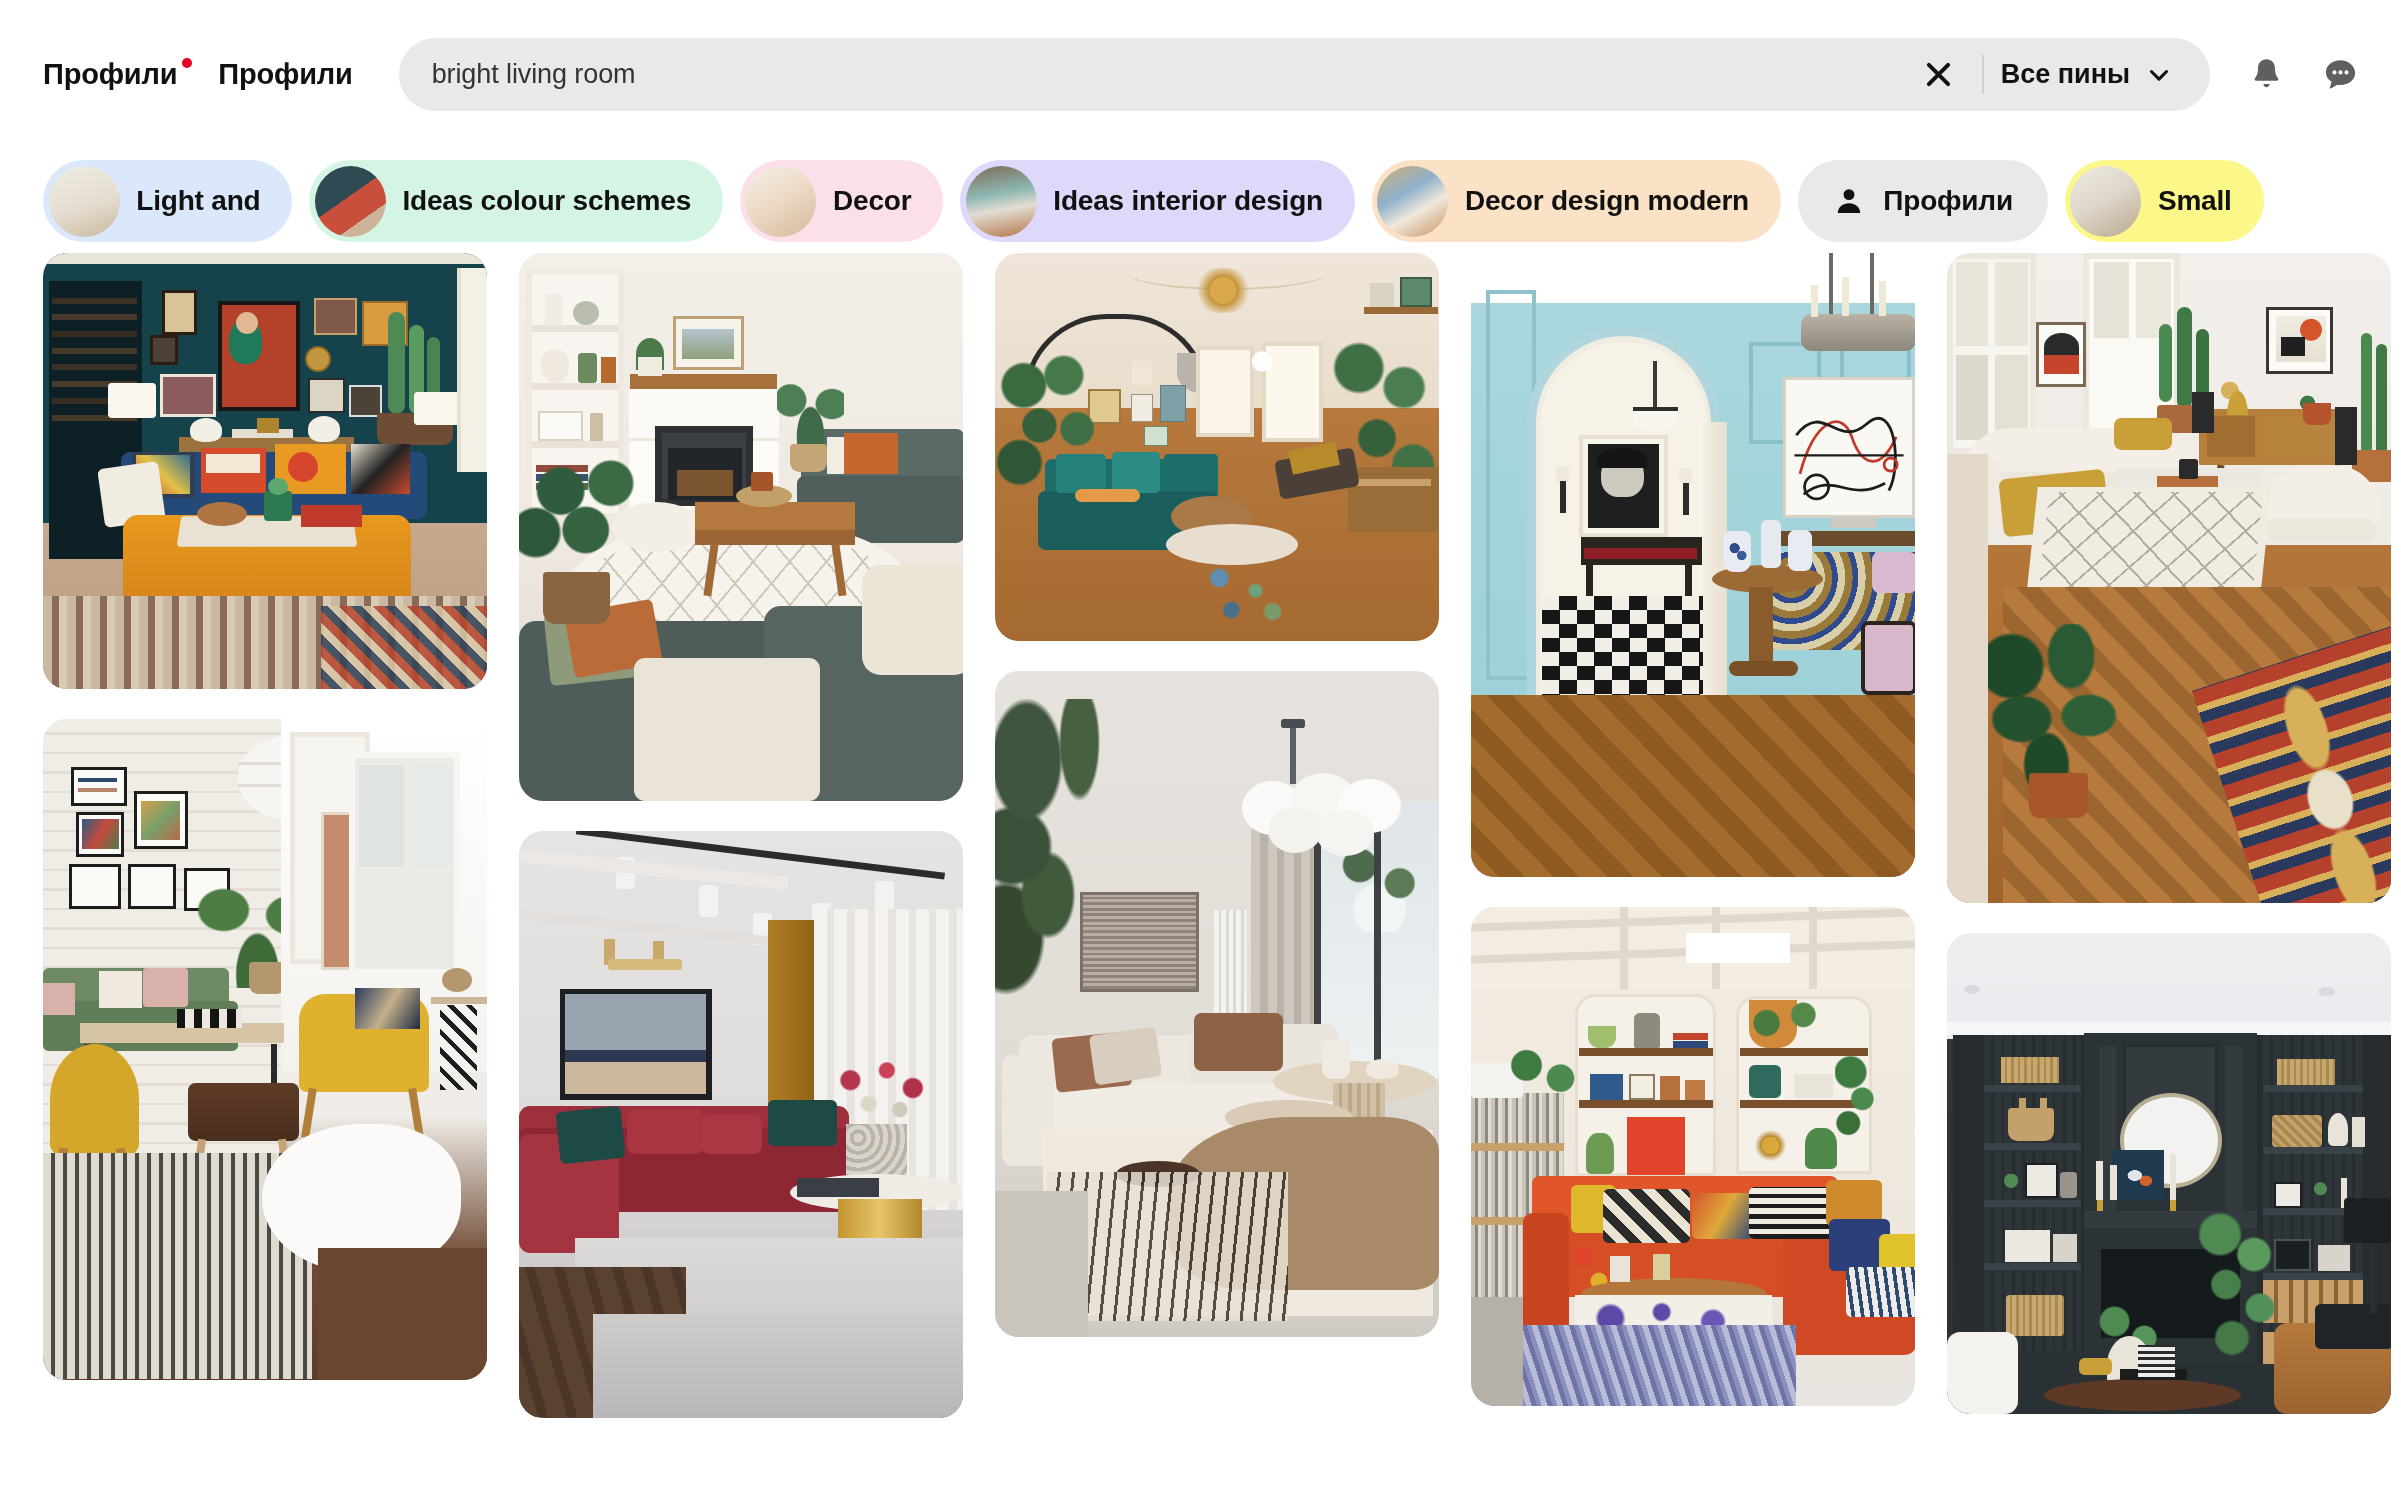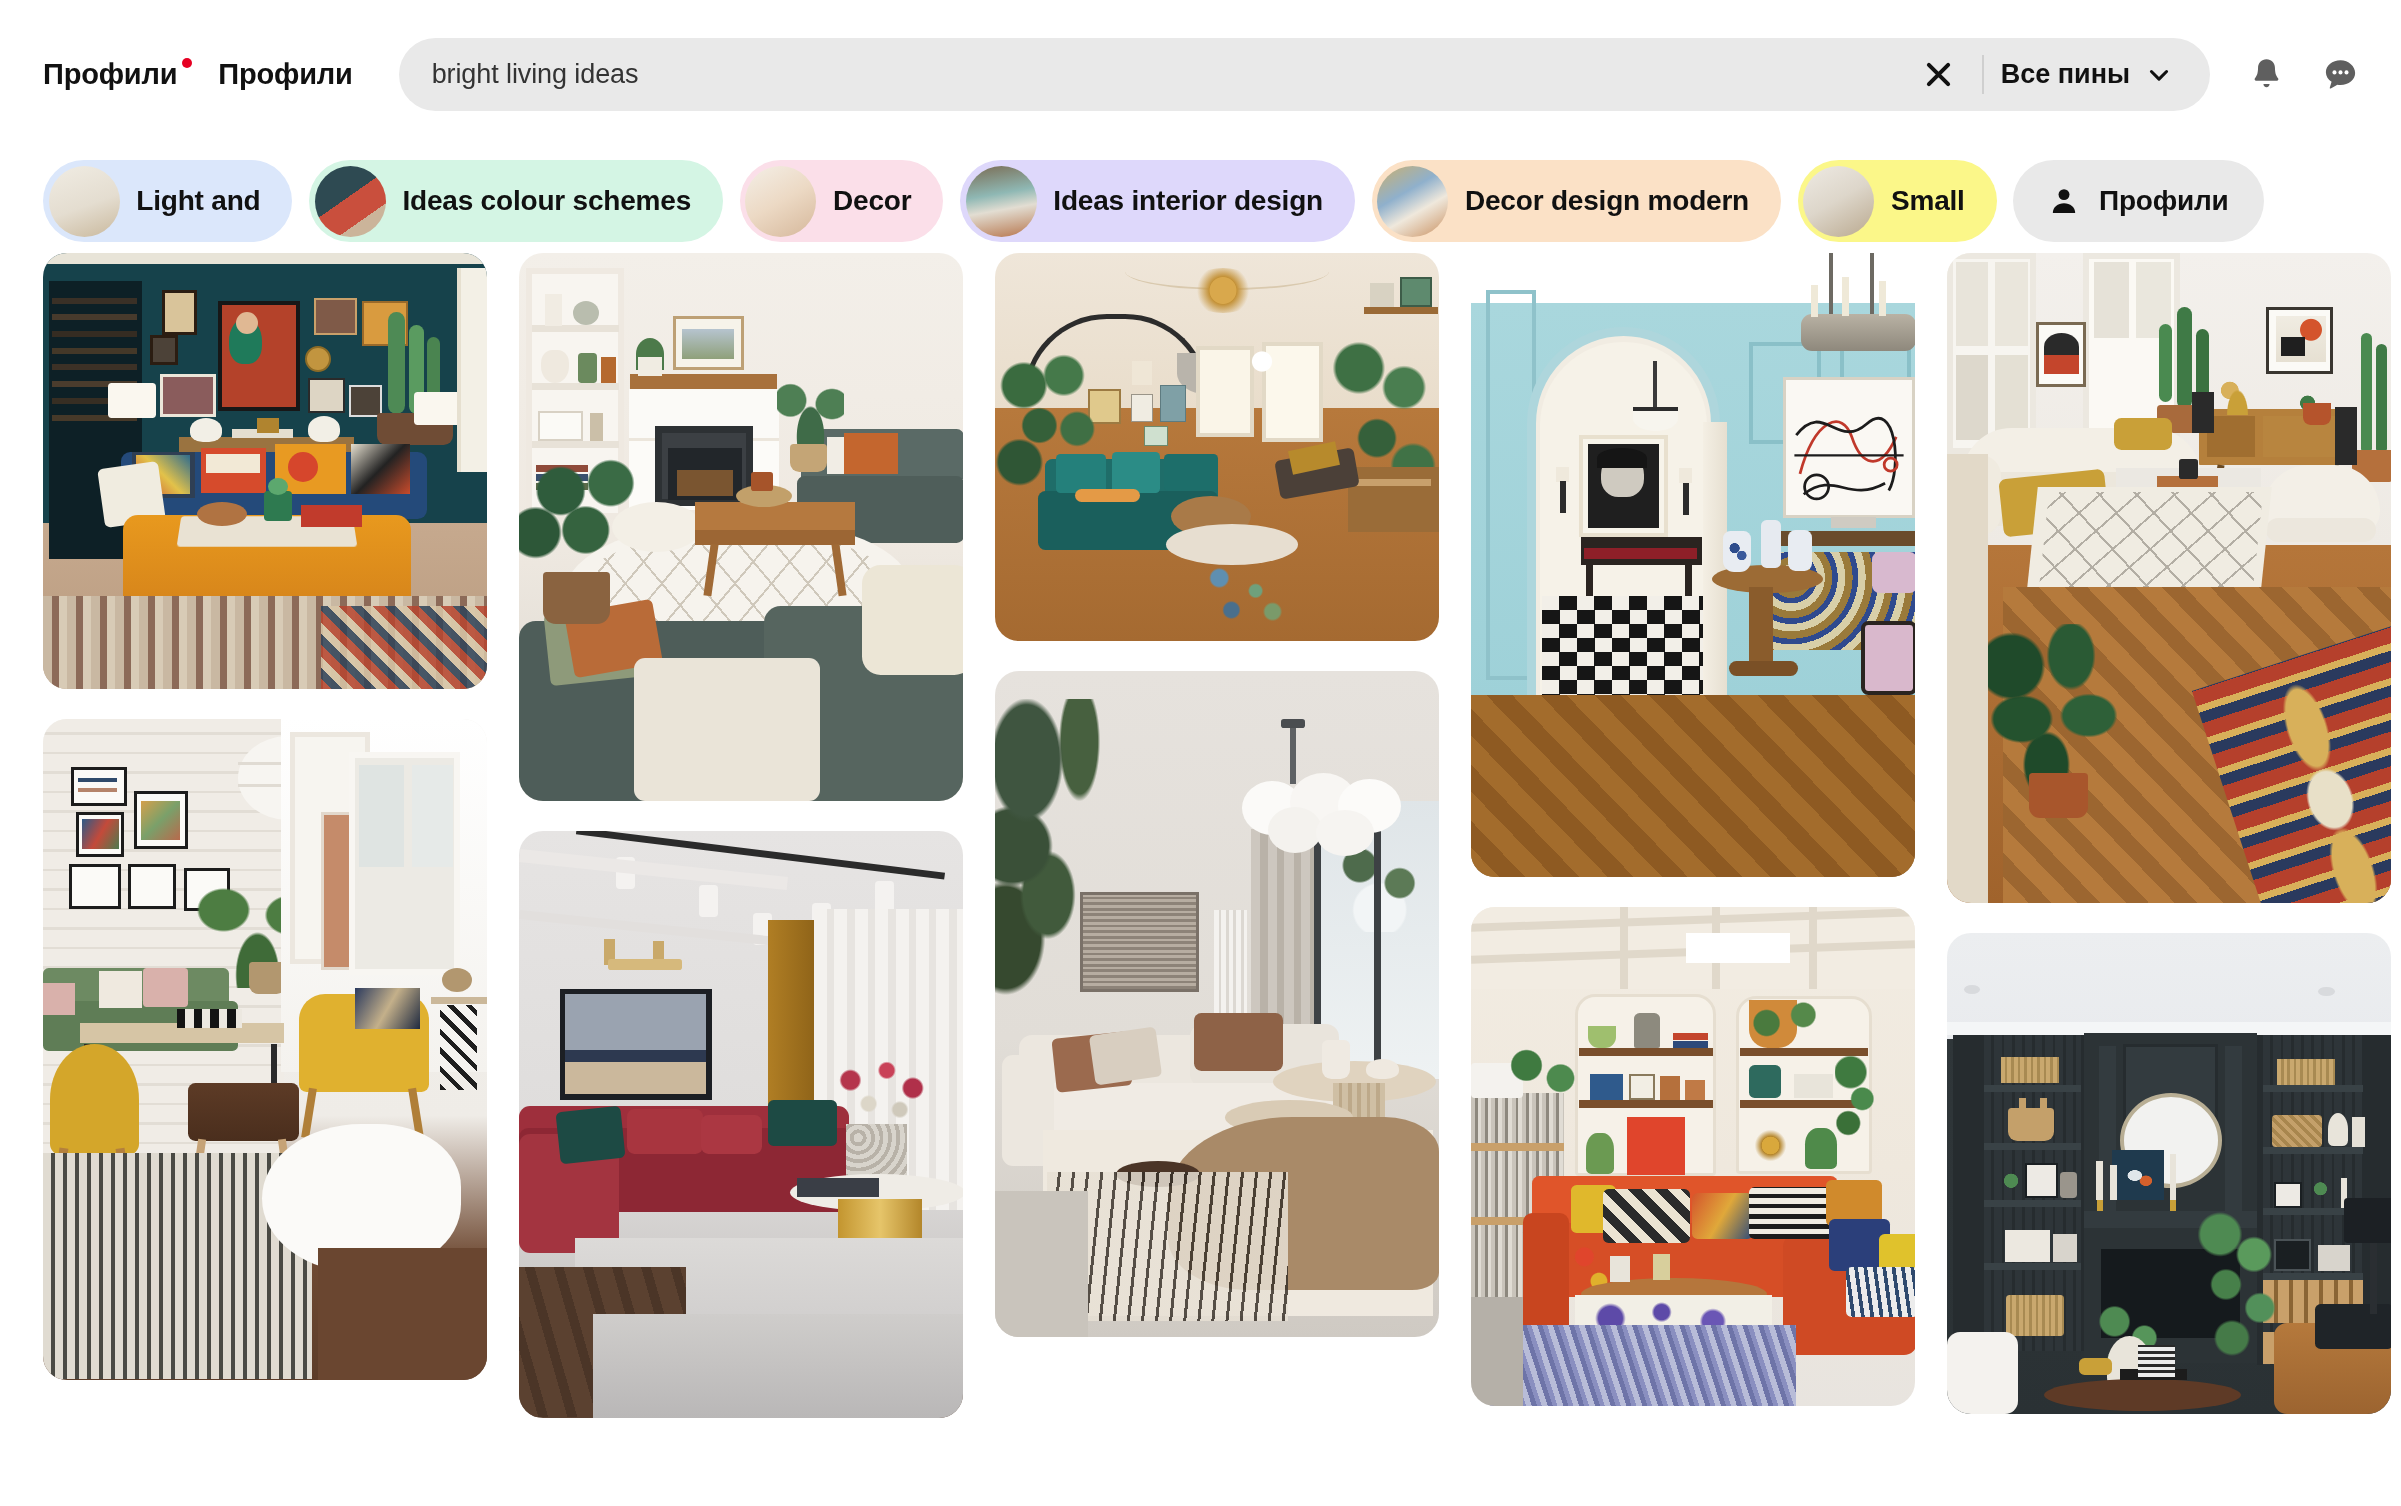--- a/index.html
+++ b/index.html
@@ -173,21 +173,21 @@
   <div class="nav-link nav-home">
     <span>Профили</span>
     <span class="nav-dot"></span>
   </div>
 
   <div class="nav-link nav-create">
     <span>Профили</span>
   </div>
 
   <div class="searchbar">
-    <div class="search-input-text" title="Поиск">bright living ideas</div>
+    <div class="search-input-text" title="Поиск">bright living room</div>
 
     <div class="clear-btn">
       <svg width="33" height="33" viewBox="0 0 24 24">
         <path d="M5 5 L19 19 M19 5 L5 19" stroke="#111" stroke-width="2.9" stroke-linecap="round" fill="none"></path>
       </svg>
     </div>
 
     <div class="sep"></div>
 
     <div class="allpins">
@@ -236,31 +236,31 @@
   <div class="chip" style="background: rgb(222, 216, 251);">
     <div class="chip-thumb" style="background:linear-gradient(170deg,#7a6b52 0%,#8fb8b4 40%,#e2ddd2 60%,#b6744a 100%)"></div>
     <span class="chip-label">Ideas interior design</span>
   </div>
 
   <div class="chip" style="background: rgb(251, 225, 198);">
     <div class="chip-thumb" style="background:linear-gradient(150deg,#cbb06e 0%,#8fb0cc 38%,#efe8dc 62%,#c98f5e 100%)"></div>
     <span class="chip-label">Decor design modern</span>
   </div>
 
-  <div class="chip" style="background: rgb(251, 247, 137);">
-    <div class="chip-thumb" style="background:linear-gradient(150deg,#eeeae3 0%,#ddd6ca 48%,#b9a88e 100%)"></div>
-    <span class="chip-label">Small</span>
-  </div>
-
   <div class="chip profiles-chip" style="background: rgb(233, 233, 233);">
     <svg width="32" height="32" viewBox="0 0 24 24">
       <circle cx="12" cy="7.2" r="4.1" fill="#111111"></circle>
       <path d="M3.6 21c0-4.6 3.8-7.4 8.4-7.4s8.4 2.8 8.4 7.4z" fill="#111111"></path>
     </svg>
     <span class="chip-label">Профили</span>
+  </div>
+
+  <div class="chip" style="background: rgb(251, 247, 137);">
+    <div class="chip-thumb" style="background:linear-gradient(150deg,#eeeae3 0%,#ddd6ca 48%,#b9a88e 100%)"></div>
+    <span class="chip-label">Small</span>
   </div>
 </div>
 
 <div class="grid">
 
   <div class="col">
 
     <div class="pin" style="height:436px" title="Eclectic living room with dark teal walls, gallery wall, blue velvet sofa and orange leather ottoman" aria-label="Eclectic living room with dark teal walls, gallery wall, blue velvet sofa and orange leather ottoman">
       <div class="scene s1">
         <div class="o" style="left:0;top:0;width:100%;height:11px;background:#e8e4d8"></div>

